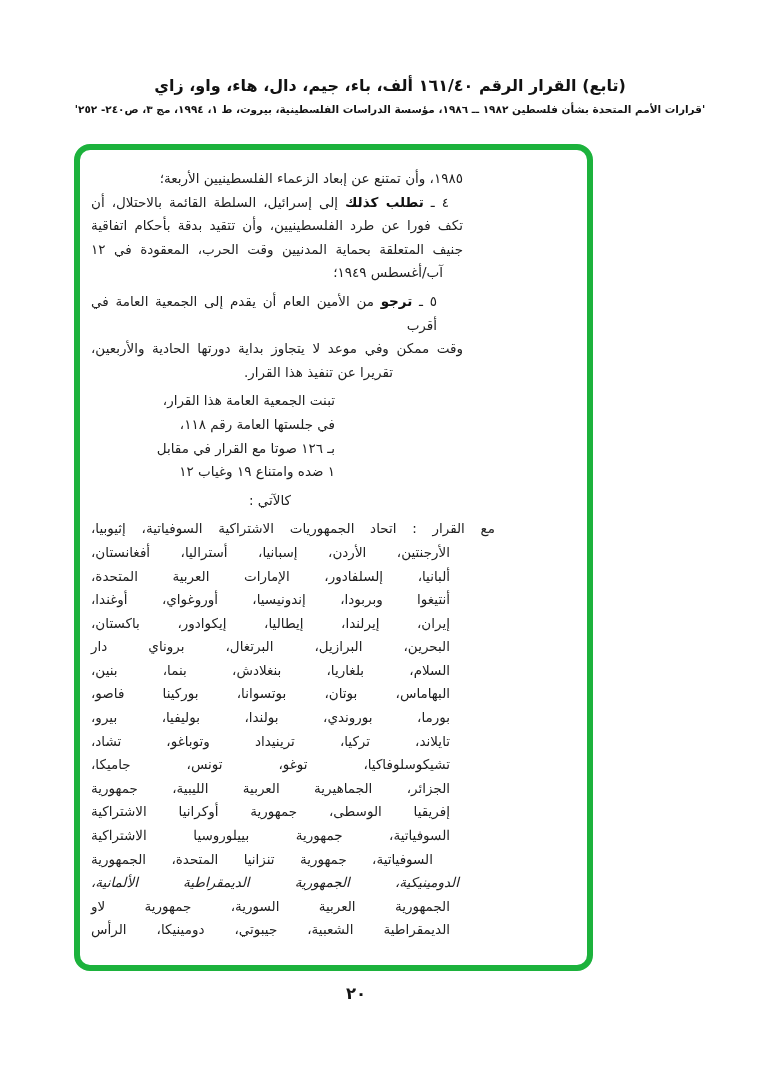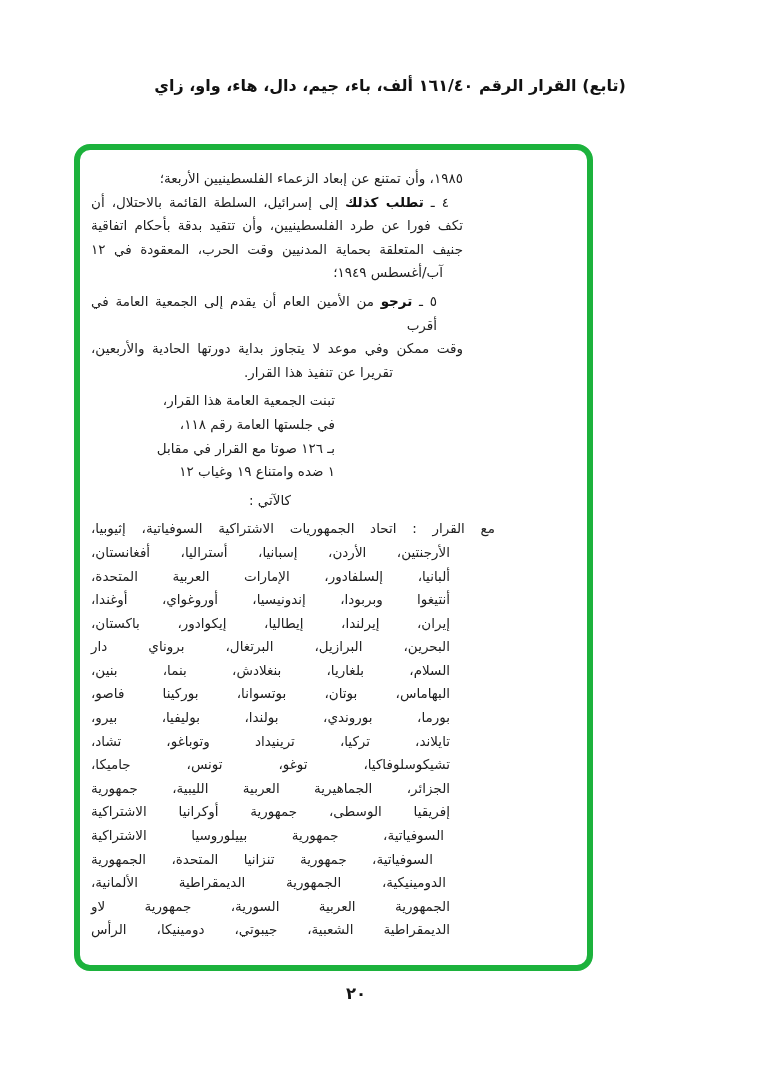--- a/index.html
+++ b/index.html
@@ -35,20 +35,21 @@
     font-size:16.5px;font-weight:bold;direction:rtl;color:#141414;
   }
 </style>
 </head>
 <body>
 
 <div class="page">
 
   <div class="hdr">
     <div class="hdr-title">(تابع) القرار الرقم ١٦١/٤٠ ألف، باء، جيم، دال، هاء، واو، زاي</div>
+    <div class="hdr-src">'قرارات الأمم المتحدة بشأن فلسطين ١٩٨٢ ــ ١٩٨٦، مؤسسة الدراسات الفلسطينية، بيروت، ط ١، ١٩٩٤، مج ٣، ص٢٤٠- ٢٥٢'</div>
   </div>
 
   <div class="frame">
     <div class="doc" id="doc">
         <div class="para">
           <div class="line">١٩٨٥، وأن تمتنع عن إبعاد الزعماء الفلسطينيين الأربعة؛</div>
           <div class="line jl" style="margin-right: 14px;">٤ ـ <b>تطلب كذلك</b> إلى إسرائيل، السلطة القائمة بالاحتلال، أن</div>
           <div class="line jl">تكف فورا عن طرد الفلسطينيين، وأن تتقيد بدقة بأحكام اتفاقية</div>
           <div class="line jl">جنيف المتعلقة بحماية المدنيين وقت الحرب، المعقودة في ١٢</div>
           <div class="line" style="margin-right: 20px;">آب/أغسطس ١٩٤٩؛</div>
@@ -74,23 +75,23 @@
           <div class="line jl" style="margin-right: 13px;">أنتيغوا وبربودا، إندونيسيا، أوروغواي، أوغندا،</div>
           <div class="line jl" style="margin-right: 13px;">إيران، إيرلندا، إيطاليا، إيكوادور، باكستان،</div>
           <div class="line jl" style="margin-right: 13px;">البحرين، البرازيل، البرتغال، بروناي دار</div>
           <div class="line jl" style="margin-right: 13px;">السلام، بلغاريا، بنغلادش، بنما، بنين،</div>
           <div class="line jl" style="margin-right: 13px;">البهاماس، بوتان، بوتسوانا، بوركينا فاصو،</div>
           <div class="line jl" style="margin-right: 13px;">بورما، بوروندي، بولندا، بوليفيا، بيرو،</div>
           <div class="line jl" style="margin-right: 13px;">تايلاند، تركيا، ترينيداد وتوباغو، تشاد،</div>
           <div class="line jl" style="margin-right: 13px;">تشيكوسلوفاكيا، توغو، تونس، جاميكا،</div>
           <div class="line jl" style="margin-right: 13px;">الجزائر، الجماهيرية العربية الليبية، جمهورية</div>
           <div class="line jl" style="margin-right: 13px;">إفريقيا الوسطى، جمهورية أوكرانيا الاشتراكية</div>
-          <div class="line jl" style="margin-right: 19px;">السوفياتية، جمهورية بييلوروسيا الاشتراكية</div>
+          <div class="line jl" style="margin-right: 13px; font-family: Liberation Serif, serif;">السوفياتية، جمهورية بييلوروسيا الاشتراكية</div>
           <div class="line jl" style="margin-right: 30px;">السوفياتية، جمهورية تنزانيا المتحدة، الجمهورية</div>
-          <div class="line jl" style="margin-right: 17px;">الدومينيكية، الجمهورية الديمقراطية الألمانية،</div>
+          <div class="line jl" style="margin-right: 4px; font-style: italic;">الدومينيكية، الجمهورية الديمقراطية الألمانية،</div>
           <div class="line jl" style="margin-right: 13px;">الجمهورية العربية السورية، جمهورية لاو</div>
           <div class="line jl" style="margin-right: 13px;">الديمقراطية الشعبية، جيبوتي، دومينيكا، الرأس</div>
         </div>
       </div>
   </div>
 
   <div class="pageno">٢٠</div>
 
 </div>
 

